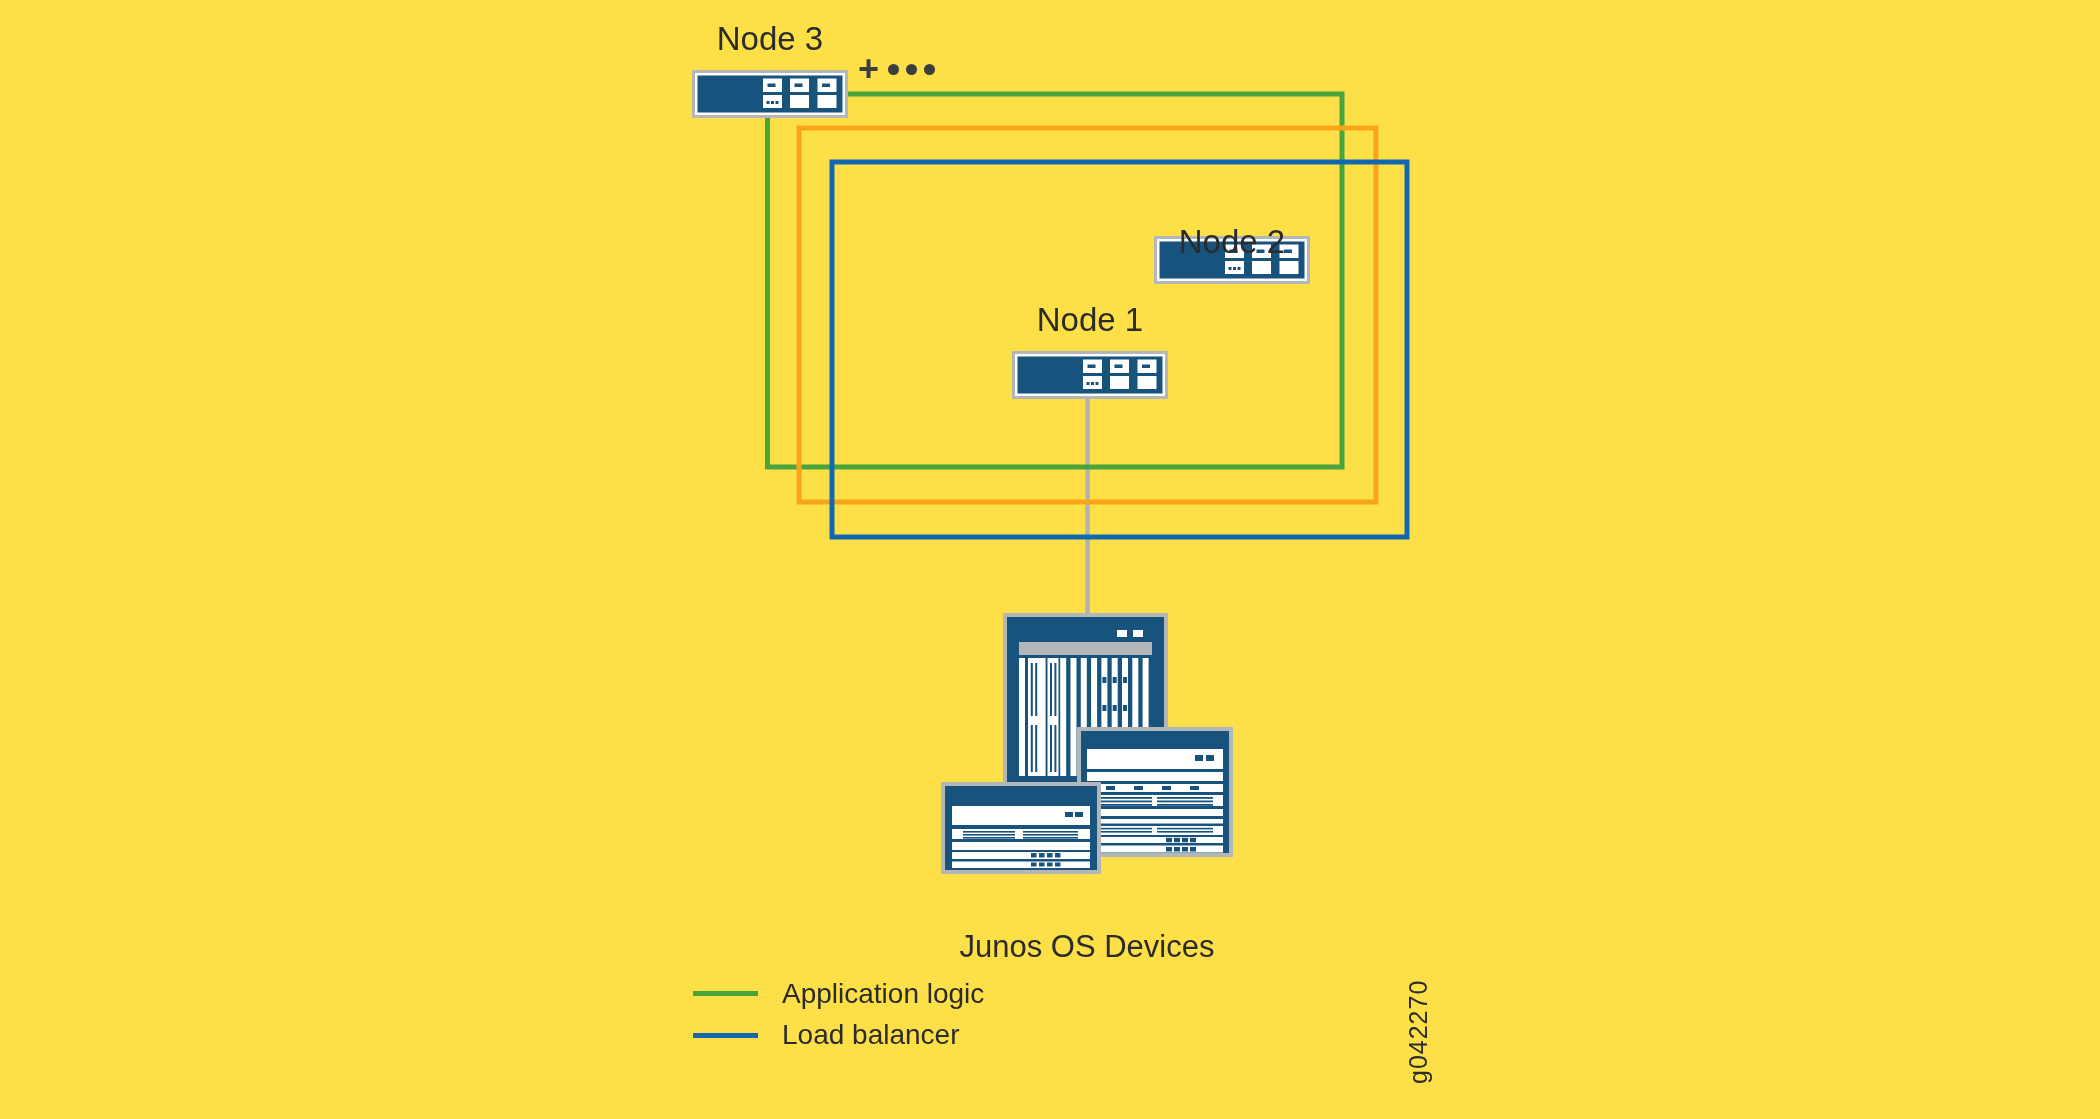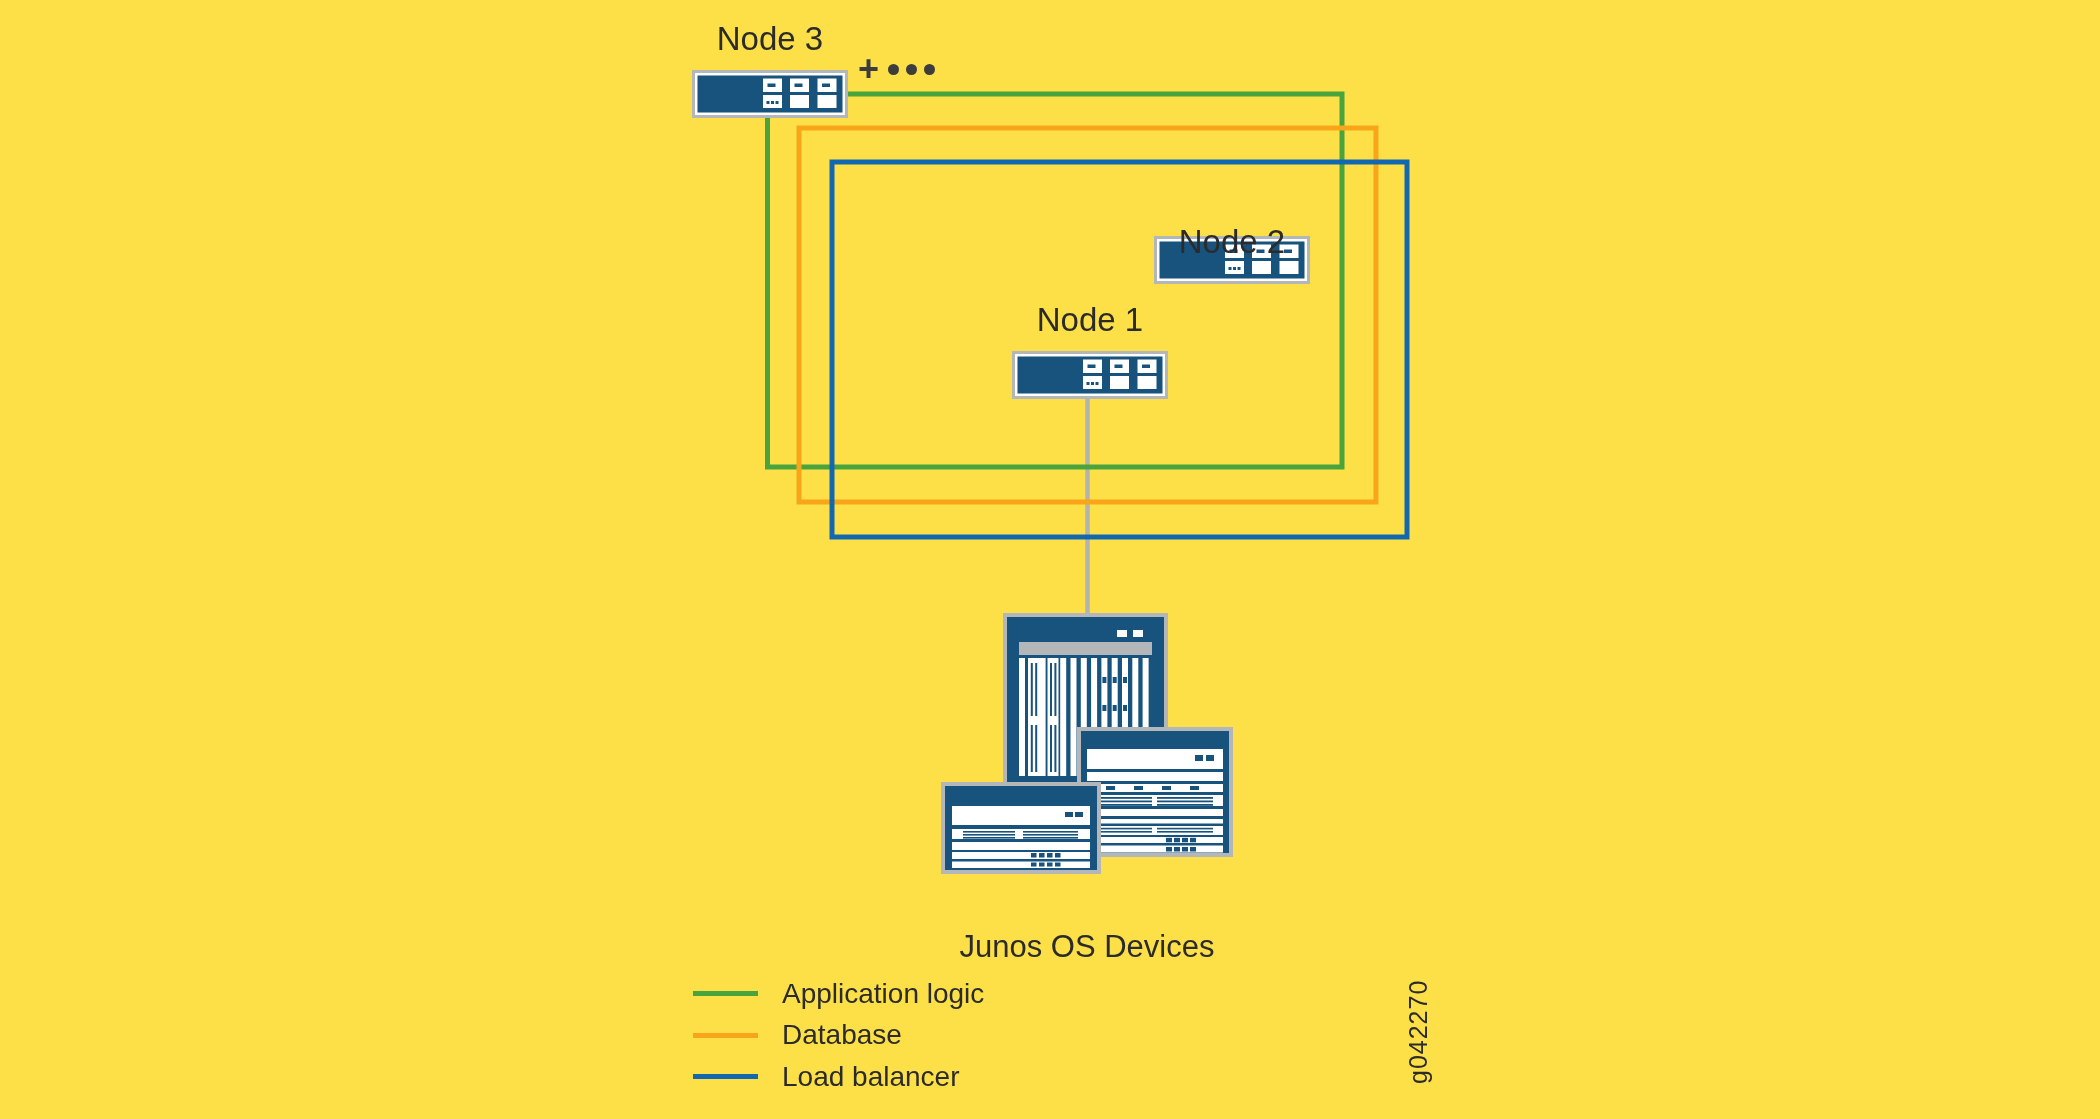--- a/index.html
+++ b/index.html
@@ -222,24 +222,20 @@
   <div class="diagram-label node-label" style="left:1012px;top:302px;">Node 1</div>
 
   <div class="diagram-label junos-label" style="left:932px;top:929px;">Junos OS Devices</div>
 
   <div class="legend">
     <div class="legend-row">
       <span class="legend-swatch green"></span>
       <span class="legend-label">Application logic</span>
     </div>
     <div class="legend-row">
-      <span class="legend-swatch orange"></span>
-      <span class="legend-label">Database</span>
-    </div>
-    <div class="legend-row">
       <span class="legend-swatch blue"></span>
       <span class="legend-label">Load balancer</span>
     </div>
   </div>
 
   <div class="figure-id">g042270</div>
 
 </div>
 
 </body></html>

